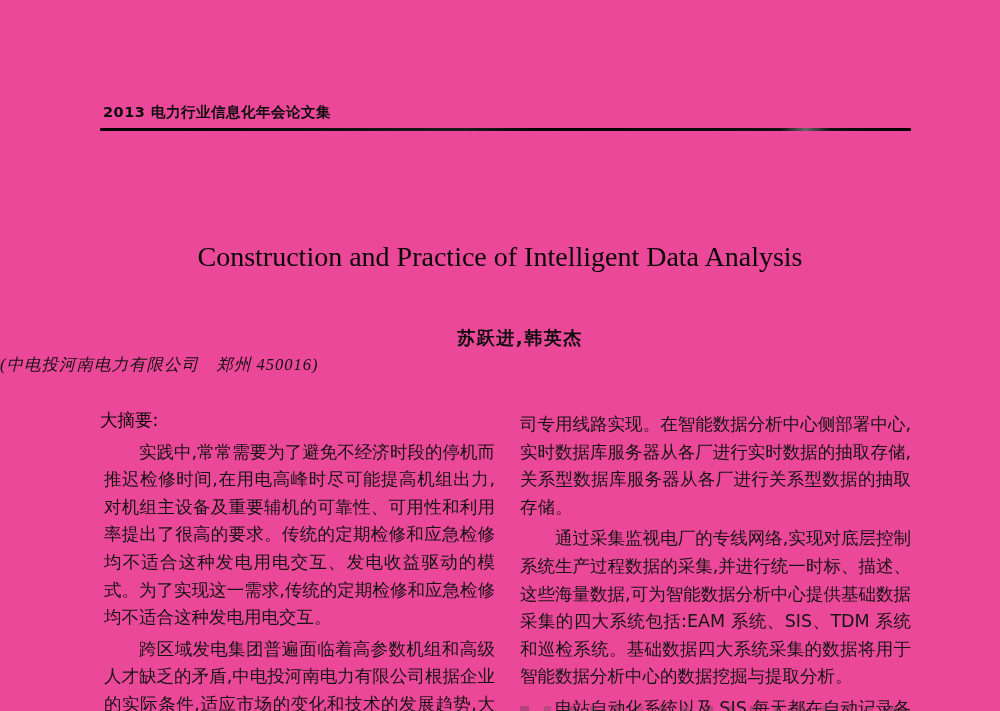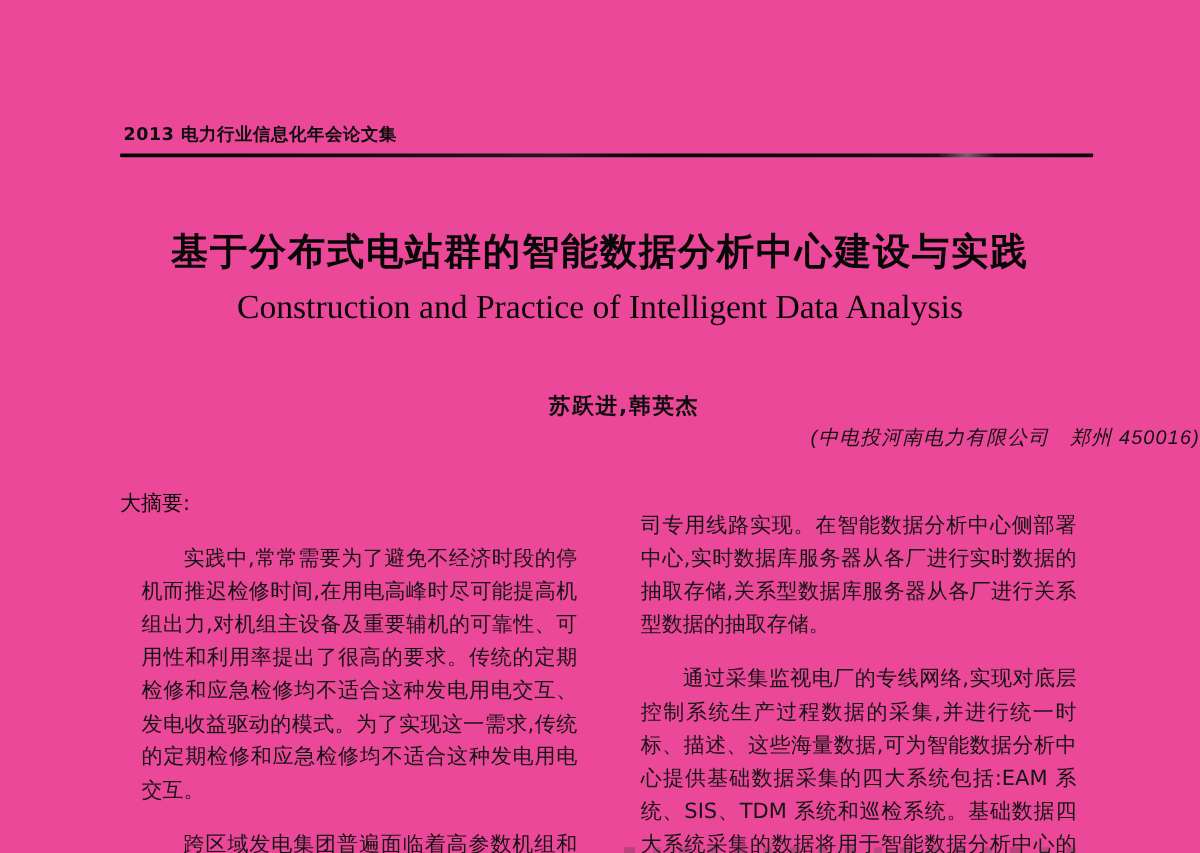--- a/index.html
+++ b/index.html
@@ -66,36 +66,36 @@
     font-weight: bold;
     letter-spacing: 1.5px;
     color: #0d0d0d;
     margin-left: 20px;
   }
   .affiliation {
     position: absolute;
     left: 0;
     top: 354px;
     width: 1000px;
-    text-align: right;
-    font-family: Liberation Sans, sans-serif;
+    text-align: left;
+    font-family: Liberation Serif, serif;
     font-style: italic;
     font-size: 16.5px;
     letter-spacing: 1px;
     color: #101010;
   }
   .col {
     position: absolute;
     width: 399px;
     font-size: 17.5px;
     line-height: 27.6px;
     text-align: justify;
     color: #141414;
   }
-  .col p { margin: 18px; }
+  .col p { margin: 4px; }
   .col p.indent { text-indent: 2em; }
   .col-left  { left: 100px; top: 407px; }
   .col-right { left: 516px; top: 407px; }
   .abstract-label { font-weight: normal; color: #0a0a0a; }
   
   .scan-noise {
     position: absolute;
     left: 520px;
     top: 706px;
     width: 388px;
@@ -108,21 +108,20 @@
 </style>
 </head>
 <body>
 
 <div class="page">
 
   <div class="running-head">2013 电力行业信息化年会论文集</div>
 
   <div class="head-rule"></div>
 
-  <h1 class="title-zh">基于分布式电站群的智能数据分析中心建设与实践</h1>
 
   <div class="title-en">
     <div>Construction and Practice of Intelligent Data Analysis</div>
   </div>
 
   <div class="authors">苏跃进,韩英杰</div>
 
   <div class="affiliation">(中电投河南电力有限公司　郑州 450016)</div>
 
   <div class="col col-left">

